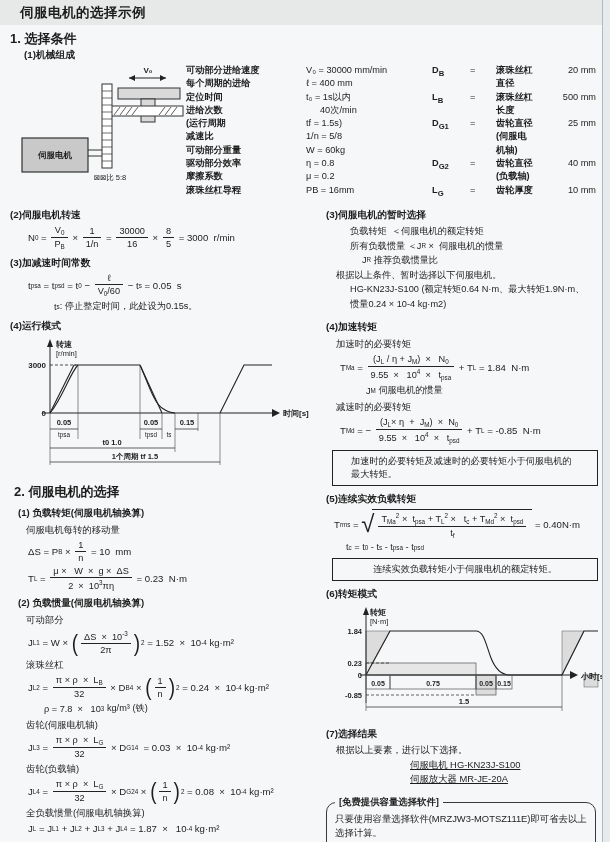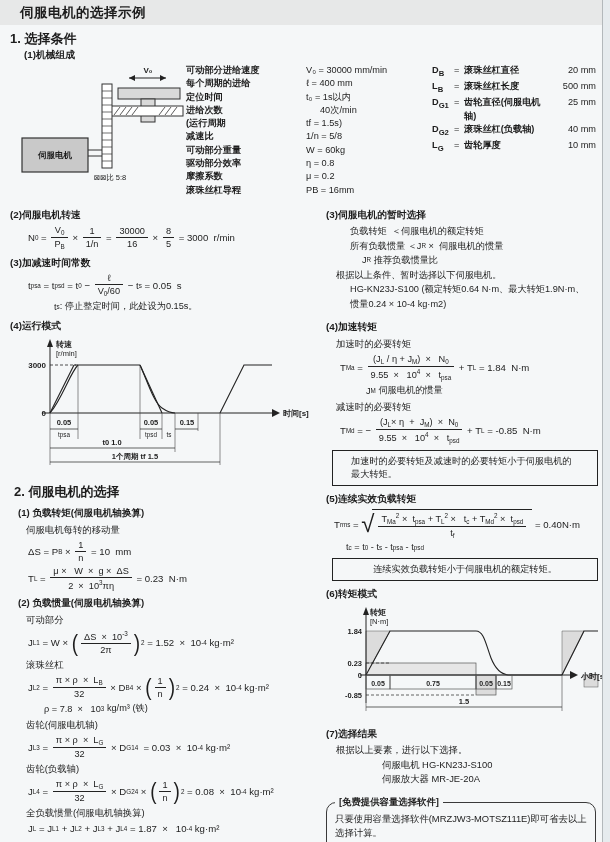--- a/index.html
+++ b/index.html
@@ -10,21 +10,21 @@
 
   .title-band{background:#e7e8e8;padding:4px 20px 3px;font-size:13.5px;font-weight:bold;letter-spacing:.5px;}
   .h-num{font-size:13px;font-weight:bold;margin:5px 0 1px 10px;}
   .h-sub{font-size:9.8px;font-weight:bold;margin:0 0 2px 24px;}
 
   .top-block{display:flex;margin:2px 0 0 14px;}
   .mach{width:172px;flex:0 0 auto;}
   .param-col{width:120px;flex:0 0 auto;font-size:9.2px;line-height:13.3px;font-weight:bold;}
   .value-col{width:126px;flex:0 0 auto;font-size:9.2px;line-height:13.3px;}
   .const-col{flex:1;font-size:9.2px;line-height:13.3px;padding-right:14px;}
-  .crow{display:flex;}
+  .crow{display:flex;gap:16px;}
   .csym{width:22px;font-weight:bold;}
   .ceq{width:10px;}
   .cname{flex:1;font-weight:bold;}
   .cval{width:46px;text-align:right;}
 
   .cols{display:flex;padding:0 10px 0 10px;gap:8px;align-items:flex-start;}
   .col-left{width:306px;flex:0 0 auto;}
   .col-right{flex:1;min-width:0;}
 
   .sec-head{font-size:9.8px;font-weight:bold;margin:7px 0 2px 0;}
@@ -44,21 +44,21 @@
   .pbig{font-size:19px;font-weight:200;transform:scaleY(1.25);margin:0 1px;}
   .sqrt{display:inline-flex;align-items:center;}
   .rad{font-size:24px;font-weight:200;margin-right:-2px;}
   .sqbody{border-top:1.2px solid #222;padding:2px 4px 0;display:inline-flex;align-items:center;}
 
   .fnote{font-size:9.2px;margin:0 0 2px 34px;}
   .line{font-size:9.4px;line-height:14.5px;}
   .ind1{margin-left:12px;}
   .ind2{margin-left:26px;}
   .ind3{margin-left:38px;}
-  .ind4{margin-left:58px;}
+  .ind4{margin-left:86px;text-decoration:underline;}
 
   .note-box{border:1px solid #222;font-size:9.2px;line-height:13px;padding:4px 18px;margin:6px 2px 4px 8px;text-align:left;background:#f5f7f8;}
   .note-box.center{text-align:center;}
 
   .free-box{border:1.5px solid #3a3a3a;border-radius:10px;position:relative;margin:15px 4px 0 2px;
             padding:9px 8px 14px;font-size:9.4px;line-height:14px;}
   .free-title{position:absolute;top:-8px;left:8px;background:#f5f7f8;font-weight:bold;padding:0 4px;font-size:9.4px;}
 
   svg text{font-family:"Liberation Sans","DejaVu Sans",sans-serif;fill:#1d1d1d;}
   .chart{display:block;margin:2px 0 0 2px;}
@@ -152,21 +152,21 @@
       </div>
       <div class="crow">
         <span class="csym"><span>D</span><sub>G1</sub></span>
         <span class="ceq">=</span>
         <span class="cname">齿轮直径(伺服电机轴)</span>
         <span class="cval">25 mm</span>
       </div>
       <div class="crow">
         <span class="csym"><span>D</span><sub>G2</sub></span>
         <span class="ceq">=</span>
-        <span class="cname">滚珠丝杠(负载轴)</span>
+        <span class="cname">齿轮直径(负载轴)</span>
         <span class="cval">40 mm</span>
       </div>
       <div class="crow">
         <span class="csym"><span>L</span><sub>G</sub></span>
         <span class="ceq">=</span>
         <span class="cname">齿轮厚度</span>
         <span class="cval">10 mm</span>
       </div>
     </div>
   </div>

